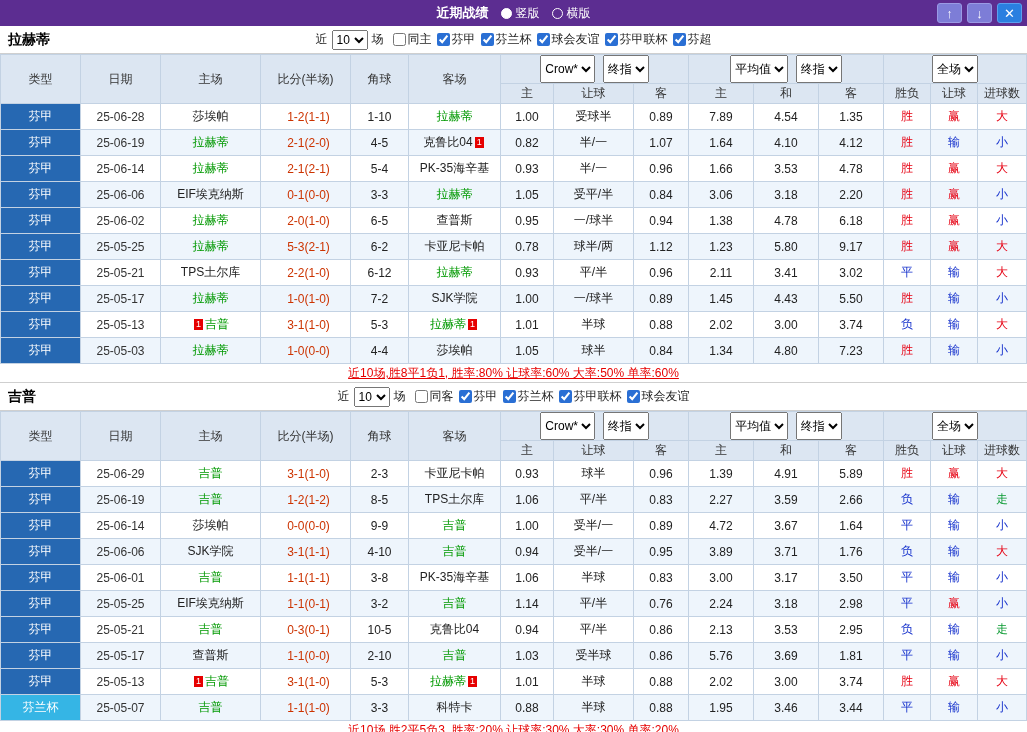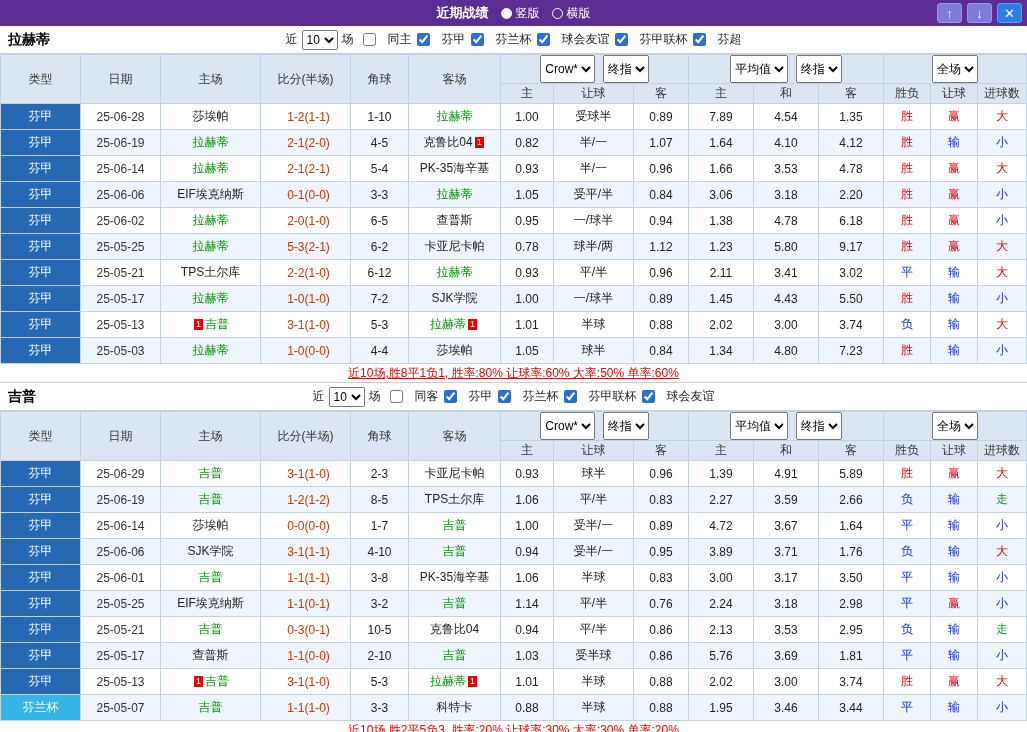--- a/index.html
+++ b/index.html
@@ -18,21 +18,21 @@
   .win-btn { width:25px; height:20px; border:1px solid #9a9ae4; background:#7d7dd7; color:#fff;
              border-radius:3px; font-size:13px; line-height:17px; text-align:center; cursor:pointer;
              padding:0; font-weight:bold; font-family:inherit; }
   .win-btn.close { background:#2a7fe0; border-color:#5aa0ee; }
 
   
   .section-head { position:relative; height:28px; background:#fff; border-bottom:1px solid #cfcfcf; display:flex; align-items:center; }
   .team-name { margin-left:8px; font-size:14px; font-weight:bold; color:#000; }
   .filters { position:absolute; left:0; right:0; display:flex; justify-content:center; align-items:center; gap:4px; }
   .filters select { height:20px; font-size:12px; font-family:inherit; }
-  .cb { display:inline-flex; align-items:center; gap:12px; margin-left:5px; cursor:pointer; }
+  .cb { display:inline-flex; align-items:center; gap:2px; margin-left:5px; cursor:pointer; }
   .cb input { margin:0; width:13px; height:13px; accent-color:#2a6fd4; }
 
   
   table { width:100%; border-collapse:collapse; table-layout:fixed; }
   th, td { border:1px solid #c3d2e3; text-align:center; white-space:nowrap; overflow:hidden; padding:0; font-size:12px; }
   thead th { background:#dce6f2; font-weight:normal; color:#333; height:25px; }
   thead tr.h2 th { height:20px; }
   .ddl-cell select { height:28px; font-size:12px; font-family:inherit; margin:0 2px; }
   tbody td { height:26px; background:#fff; color:#222; }
   tr.alt td { background:#eef5fc; }
@@ -434,21 +434,21 @@
               <td>2.66</td>
               <td class="res res-b">负</td>
               <td class="res res-b">输</td>
               <td class="res res-g">走</td>
             </tr>
             <tr>
               <td class="lg-norm">芬甲</td>
               <td class="date">25-06-14</td>
               <td><span>莎埃帕</span></td>
               <td class="score">0-0(0-0)</td>
-              <td>1-7</td>
+              <td>9-9</td>
               <td><span class="tg">吉普</span></td>
               <td>1.00</td>
               <td>受半/一</td>
               <td>0.89</td>
               <td>4.72</td>
               <td>3.67</td>
               <td>1.64</td>
               <td class="res res-b">平</td>
               <td class="res res-b">输</td>
               <td class="res res-b">小</td>

